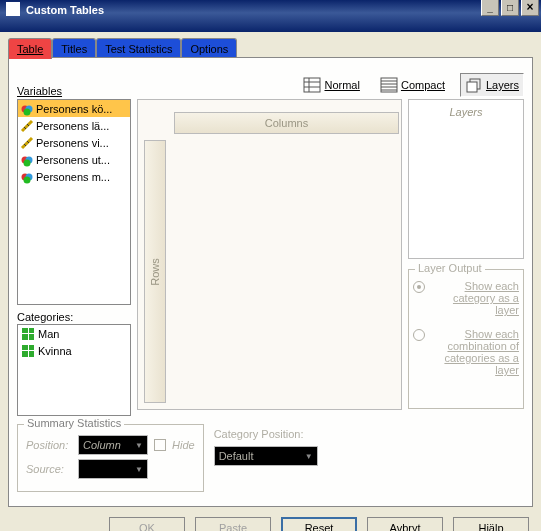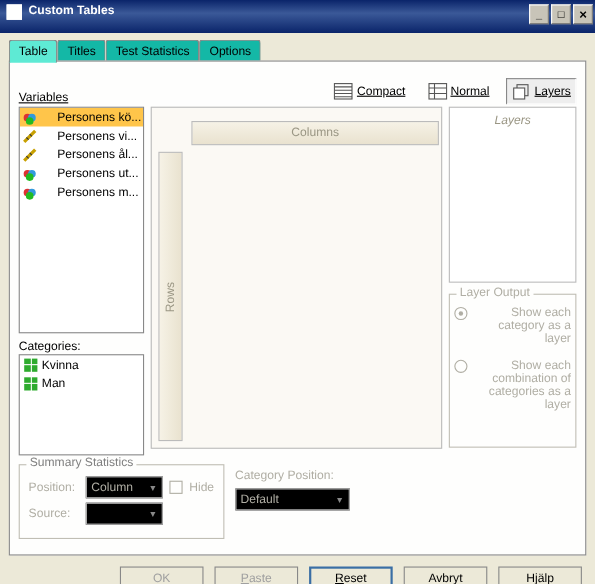--- a/index.html
+++ b/index.html
@@ -1,73 +1,73 @@
 <!DOCTYPE html>
 <html><head>
 <meta charset="utf-8">
 <style>
 * { box-sizing: border-box; font-family: Tahoma, Arial, sans-serif; font-size: 11px; }
 body { margin: 0; background: #ece9d8; width: 541px; height: 531px; overflow: hidden; }
 
-.titlebar { height: 30px; background: linear-gradient(to bottom,#0a246a,#3b5998 40%,#0a246a); display: flex; align-items: flex-start; padding: 4px 2px; color: #fff; font-weight: bold; }
+.titlebar { height: 30px; background: linear-gradient(to bottom,#0a246a,#3b5998 40%,#0a246a); display: flex; align-items: flex-end; padding: 16px 2px; color: #fff; font-weight: bold; }
 .titlebar-icon { width: 14px; height: 14px; border: 1px solid #fff; margin: 0 4px; background: #fff; }
 .title-text { flex: 1; padding-left: 2px; }
 .winbtn { width: 18px; height: 18px; background: #c8c4b8; border: 1px solid #fff; border-right-color: #777; border-bottom-color: #777; margin-left: 2px; display: flex; align-items: center; justify-content: center; color: #000; font-weight: bold; font-size: 10px; }
 .winbtn.close { font-size: 12px; }
 
 .client { padding: 6px 8px 8px; }
 
 .tabs { position: relative; height: 20px; display:flex; }
-.tab { padding: 2px 8px 0; border: 1px solid #888; border-bottom: none; background: #14b8a6; border-radius: 3px 3px 0 0; margin-right: 0px; height: 36px; line-height: 16px; cursor: pointer; }
-.tab.active { background: #5eead4; position: relative; z-index: 2; height:21px; }
+.tab { padding: 2px 8px 0; border: 1px solid #888; border-bottom: none; background: #1d4ed8; border-radius: 3px 3px 0 0; margin-right: 0px; height: 36px; line-height: 16px; cursor: pointer; }
+.tab.active { background: #ef4444; position: relative; z-index: 2; height:21px;text-decoration:underline; }
 
 .tabbody { border: 1px solid #888; background: #fefefd; margin-top: -1px; padding: 6px 8px 10px; height: 450px; position: relative; }
 
 .upper { display: flex; height: 33px; align-items: flex-end; text-decoration: underline; }
 .varlabel { width: 120px; }
 .viewbtns { margin-left: auto; display: flex; gap: 10px; align-items: center; }
 .vb { display: flex; align-items: center; gap: 3px; height: 24px; padding: 0 4px; border: 1px solid transparent; }
 .vb svg { width: 18px; height: 16px; }
 .layersbtn { border: 1px solid #888; border-right-color:#fff; border-bottom-color:#fff; background: #eee; }
 
 .mid { display: flex; gap: 6px; margin-top: 2px; }
 .left { width: 114px; display: flex; flex-direction: column; }
 .listbox { border: 1px solid #888; background: #fff; overflow: hidden; }
 .varlist { height: 206px; }
-.varlist .row { display: flex; align-items: center; height: 17px; padding: 4px 2px; gap: 18px; white-space: nowrap; }
+.varlist .row { display: flex; align-items: center; height: 17px; padding: 4px 2px; gap: 2px; white-space: nowrap; }
 .varlist .row.sel { background: #ffc54a; }
 .varlist .row svg { width: 14px; height: 14px; flex: none; }
 .catlabel { margin-top: 6px; }
 .catlist { height: 92px; margin-top: 1px; }
 .catlist .row { display: flex; align-items: center; height: 17px; padding: 0 4px; gap: 4px; }
 .green4 { width: 12px; height: 12px; display: grid; grid-template-columns: 1fr 1fr; grid-template-rows: 1fr 1fr; gap: 1px; }
 .green4 div { background: #2eab2e; }
 
 .canvas { flex: 1; position: relative; border: 1px solid #bbb; background: #fbf9f4; }
 .colbar { position: absolute; top: 12px; left: 36px; right: 2px; height: 22px; border: 1px solid #bbb; background: linear-gradient(#f6f2e6,#e9e2cf); display: flex; align-items: center; justify-content: center; color: #9a9684; }
 .rowbar { position: absolute; top: 40px; left: 6px; width: 22px; bottom: 6px; border: 1px solid #bbb; background: linear-gradient(to right,#f6f2e6,#e9e2cf); }
 .rowbar span { position: absolute; left: 50%; top: 50%; transform: translate(-50%,-50%) rotate(-90deg); color: #9a9684; }
 
 .rightcol { width: 116px; display: flex; flex-direction: column; }
 .layerbox { height: 160px; border: 1px solid #bbb; background: #fff; position: relative; }
 .layerbox .lh { text-align: center; color: #9a9684; padding-top: 6px; font-style: italic; }
 .groupbox { border: 1px solid #c0beb4; margin-top: 10px; padding: 6px 4px; position: relative; height:140px;text-align:right; }
 .groupbox .gl { position: absolute; top: -8px; left: 6px; background: #fefefd; padding: 0 3px; color: #b0aea4; }
-.radio { display: flex; gap: 19px; color: #b0aea4; margin: 4px 0 12px; }
+.radio { display: flex; gap: 19px; color: #b0aea4; margin: 4px 0 12px; text-decoration: underline; }
 .radio .dot { width: 12px; height: 12px; border: 1px solid #b0aea4; border-radius: 50%; margin-top: 1px; position: relative; flex: none; }
 .radio.sel .dot::after { content: ""; position: absolute; inset: 3px; background: #b0aea4; border-radius: 50%; }
 
 .lower { display: flex; gap: 10px; margin-top: 8px; }
 .gb { border: 1px solid #c0beb4; padding: 8px 8px 10px; position: relative; flex: 1; }
 .gb .gl { position: absolute; top: -8px; left: 6px; background: #fefefd; padding: 0 3px; color: #808080; }
 .dim { color: #b0aea4; }
 .linkish { margin: 4px 0; display: flex; gap: 6px; align-items: center; }
 .smallglyph { width: 18px; height: 14px; }
 
-.sumrow { display: flex; align-items: center; gap: 6px; height: 24px; }
+.sumrow { display: flex; align-items: center; gap: 6px; height: 24px; font-style: italic; }
 .combo { border: 1px solid #bbb; height: 20px; display: flex; align-items: center; padding: 0 4px; color: #b0aea4; background: #000000; width: 70px; position: relative; }
 .combo .arrow { margin-left: auto; color: #888; font-size: 8px; }
 .chk { width: 12px; height: 12px; border: 1px solid #b0aea4; }
 
 .footer { display: flex; gap: 10px; justify-content: flex-end; padding: 10px 4px 0; }
 .btn { width: 76px; height: 22px; border: 1px solid #888; background: #ece9d8; display: flex; align-items: center; justify-content: center; }
 .btn.dis { color: #a0a0a0; }
 .btn.def { border: 2px solid #3a6ea5; }
 .u { text-decoration: underline; }
 </style>
@@ -87,39 +87,39 @@
     <div class="tab active">Table</div>
     <div class="tab">Titles</div>
     <div class="tab">Test Statistics</div>
     <div class="tab">Options</div>
   </div>
 
   <div class="tabbody">
     <div class="upper">
       <div class="varlabel">Variables</div>
       <div class="viewbtns">
+        <div class="vb">
+          <svg>
+              <rect x="1" y="1" width="16" height="14" fill="none" stroke="#555"></rect>
+              <line x1="6" y1="1" x2="6" y2="15" stroke="#555"></line>
+              <line x1="1" y1="5" x2="17" y2="5" stroke="#555"></line>
+              <line x1="1" y1="10" x2="17" y2="10" stroke="#555"></line>
+            </svg>
+          <span>Normal</span>
+        </div>
         <div class="vb">
           <svg>
               <rect x="1" y="1" width="16" height="14" fill="none" stroke="#555"></rect>
               <line x1="1" y1="4" x2="17" y2="4" stroke="#555"></line>
               <line x1="1" y1="7" x2="17" y2="7" stroke="#555"></line>
               <line x1="1" y1="10" x2="17" y2="10" stroke="#555"></line>
               <line x1="1" y1="13" x2="17" y2="13" stroke="#555"></line>
             </svg>
           <span>Compact</span>
         </div>
-        <div class="vb">
-          <svg>
-              <rect x="1" y="1" width="16" height="14" fill="none" stroke="#555"></rect>
-              <line x1="6" y1="1" x2="6" y2="15" stroke="#555"></line>
-              <line x1="1" y1="5" x2="17" y2="5" stroke="#555"></line>
-              <line x1="1" y1="10" x2="17" y2="10" stroke="#555"></line>
-            </svg>
-          <span>Normal</span>
-        </div>
         <div class="vb layersbtn">
           <svg>
               <rect x="5" y="2" width="10" height="10" fill="none" stroke="#555"></rect>
               <rect x="2" y="5" width="10" height="10" fill="#fff" stroke="#555"></rect>
             </svg>
           <span>Layers</span>
         </div>
       </div>
     </div>
 
@@ -133,29 +133,29 @@
                 <circle cx="7" cy="10" r="3.5" fill="#2b2"></circle>
               </svg>
             <span>Personens kö...</span>
           </div>
           <div class="row">
             <svg>
                 <line x1="2" y1="12" x2="12" y2="2" stroke="#c8a000" stroke-width="3"></line>
                 <line x1="4" y1="8" x2="6" y2="10" stroke="#333"></line>
                 <line x1="7" y1="5" x2="9" y2="7" stroke="#333"></line>
               </svg>
-            <span>Personens vi...</span>
+            <span>Personens lä...</span>
           </div>
           <div class="row">
             <svg>
                 <line x1="2" y1="12" x2="12" y2="2" stroke="#c8a000" stroke-width="3"></line>
                 <line x1="4" y1="8" x2="6" y2="10" stroke="#333"></line>
                 <line x1="7" y1="5" x2="9" y2="7" stroke="#333"></line>
               </svg>
-            <span>Personens ål...</span>
+            <span>Personens vi...</span>
           </div>
           <div class="row">
             <svg>
                 <circle cx="5" cy="7" r="3.5" fill="#d33"></circle>
                 <circle cx="9" cy="7" r="3.5" fill="#39d"></circle>
                 <circle cx="7" cy="10" r="3.5" fill="#2b2"></circle>
               </svg>
             <span>Personens ut...</span>
           </div>
           <div class="row">
@@ -170,30 +170,30 @@
 
         <div class="catlabel">Categories:</div>
         <div class="listbox catlist">
           <div class="row">
             <div class="green4">
                 <div></div>
                 <div></div>
                 <div></div>
                 <div></div>
               </div>
+            <span>Man</span>
+          </div>
+          <div class="row">
+            <div class="green4">
+                <div></div>
+                <div></div>
+                <div></div>
+                <div></div>
+              </div>
             <span>Kvinna</span>
-          </div>
-          <div class="row">
-            <div class="green4">
-                <div></div>
-                <div></div>
-                <div></div>
-                <div></div>
-              </div>
-            <span>Man</span>
           </div>
         </div>
       </div>
 
       <div class="canvas" style="height:311px">
         <div class="colbar">
             <span>Columns</span>
           </div>
         <div class="rowbar">
             <span>Rows</span>

